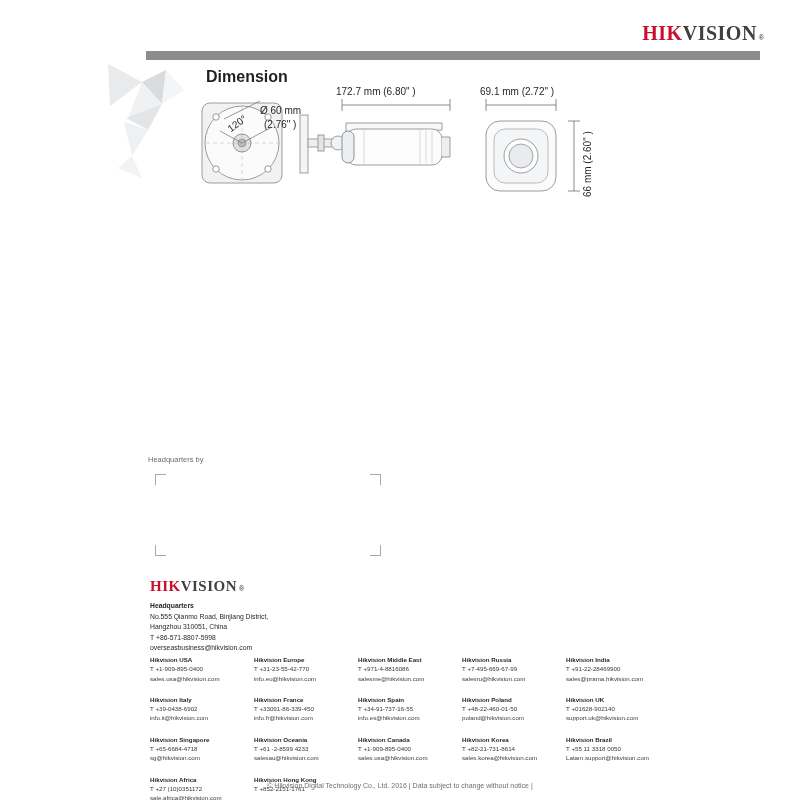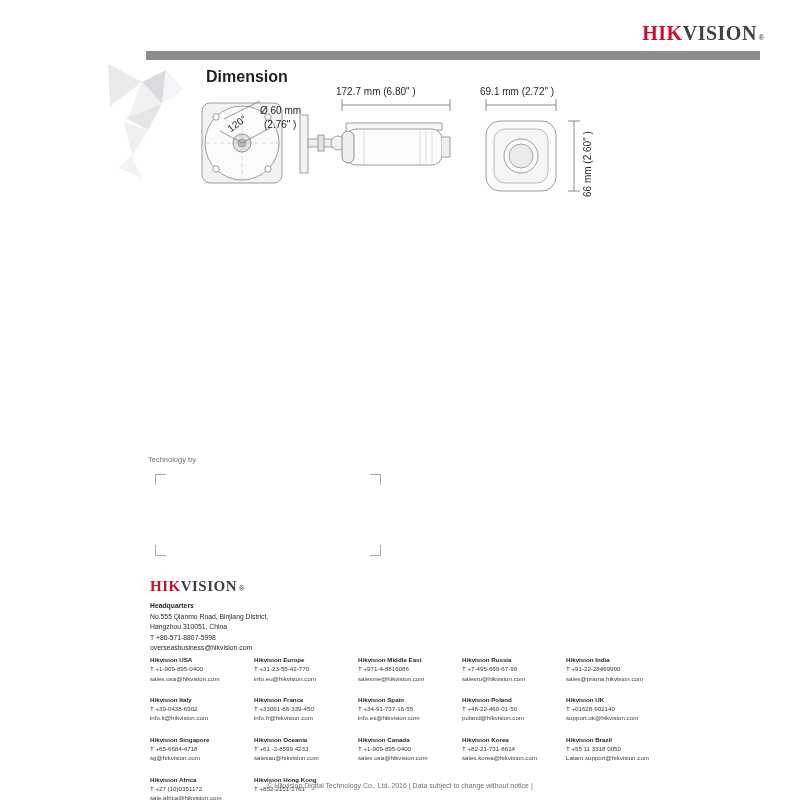--- a/index.html
+++ b/index.html
@@ -256,21 +256,21 @@
 
   
   <div class="dim-label rot-neg45" style="left:82px; top:38px;">120°</div>
   <div class="dim-label" style="left:110px; top:20px;">Ø 60 mm</div>
   <div class="dim-label" style="left:114px; top:34px;">(2.76" )</div>
   <div class="dim-label" style="left:186px; top:1px;">172.7 mm (6.80" )</div>
   <div class="dim-label" style="left:330px; top:1px;">69.1 mm (2.72" )</div>
   <div class="dim-label rot-vert" style="left:432px; top:112px;">66 mm (2.60" )</div>
 </div>
 
-<div class="distributed">Technology by</div>
+<div class="distributed">Headquarters by</div>
 <div class="crop-mark" style="left:155px; top:474px; border-width:1px 0 0 1px;"></div>
 <div class="crop-mark" style="left:370px; top:474px; border-width:1px 1px 0 0;"></div>
 <div class="crop-mark" style="left:155px; top:545px; border-width:0 0 1px 1px;"></div>
 <div class="crop-mark" style="left:370px; top:545px; border-width:0 1px 1px 0;"></div>
 
 <div class="footer-brand">
   <span class="hik-word hik-red" style="font-size:15px">HIK</span>
   <span class="hik-word hik-dark" style="font-size:15px">VISION</span>
   <span class="hik-reg">®</span>
 </div>

